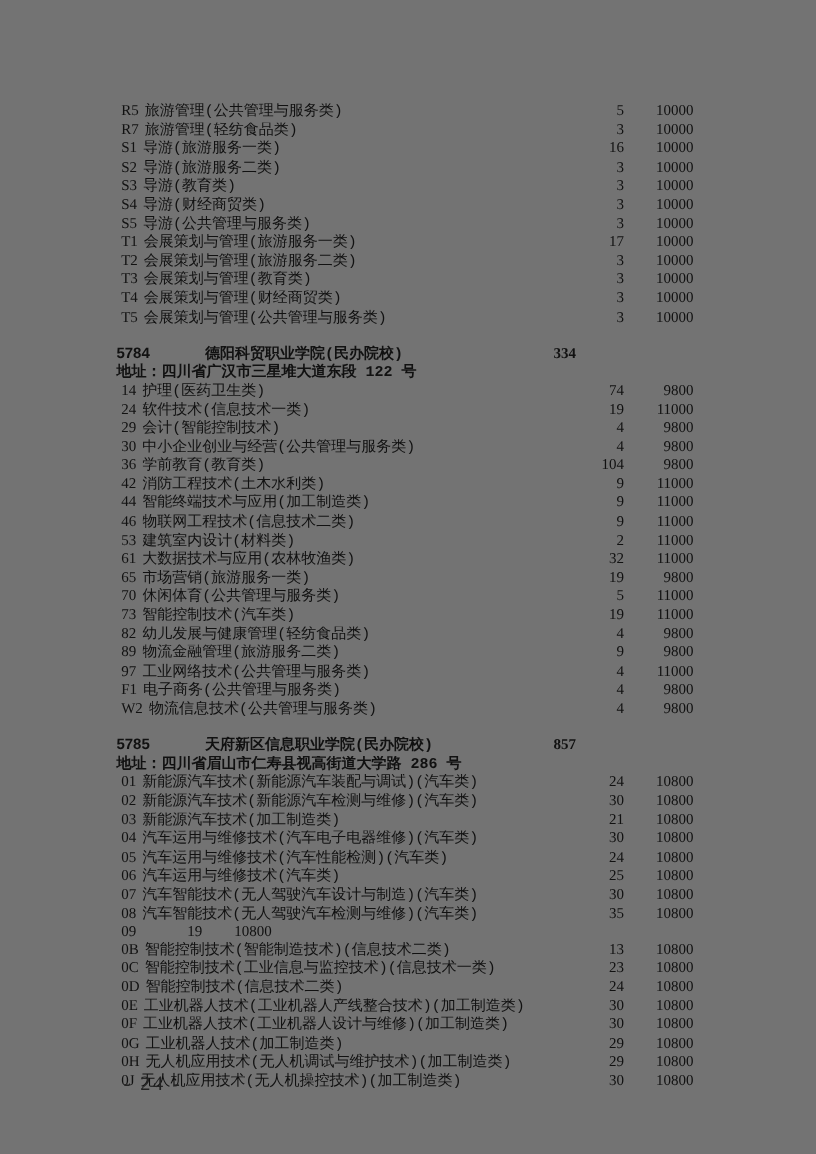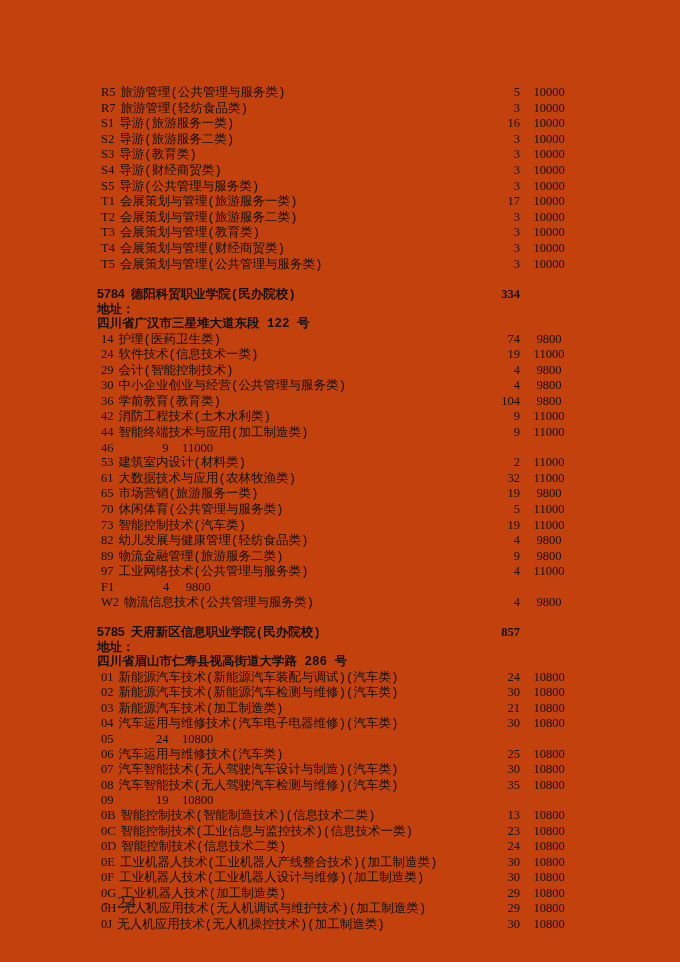--- a/index.html
+++ b/index.html
@@ -4,60 +4,60 @@
 <style>
   html, body {
     margin: 0;
     padding: 0;
     background: #ffffff;
   }
   .page {
     position: relative;
     width: 680px;
     height: 962px;
-    background: #c2410c;
+    background: #737373;
     color: #111111;
     font-family: "Liberation Serif", "DejaVu Serif", serif;
     overflow: hidden;
   }
   .content {
     position: absolute;
     left: 101px;
     top: 85px;
     width: 477px;
   }
   .row {
     display: flex;
     align-items: baseline;
     line-height: 14.6px;
     font-size: 12.5px;
     white-space: nowrap;
   }
   .row .code { margin-right: 5px; }
   .row .name { flex: 1; overflow: hidden; font-family: Liberation Mono, monospace; }
   .row .count { width: 50px; text-align: right; }
-  .row .fee { width: 58px; text-align: center; }
+  .row .fee { width: 58px; text-align: right; }
   .school-header {
     margin-top: 14.6px;
     margin-left: -4px;
     font-weight: bold;
     font-family: "Liberation Sans", "DejaVu Sans", sans-serif;
     font-size: 12.5px;
+    gap: 40px;
   }
   .school-header .code { margin-right: 6px; }
   .school-header .count {
     font-weight: bold;
     font-family: "Liberation Serif", "DejaVu Serif", serif;
   }
   .address-line {
     margin-left: -4px;
     font-weight: bold;
     font-family: "Liberation Sans", "DejaVu Sans", sans-serif;
     font-size: 12.5px;
-    flex-direction: column;
   }
   .page-number {
     position: absolute;
     left: 103px;
     top: 893px;
     font-size: 17px;
     letter-spacing: 2px;
     color: #222222;
   }
 </style>
@@ -190,20 +190,21 @@
           <span class="fee">11000</span>
         </div>
         <div class="row course-row">
           <span class="code">44</span>
           <span class="name">智能终端技术与应用(加工制造类)</span>
           <span class="count">9</span>
           <span class="fee">11000</span>
         </div>
         <div class="row course-row">
           <span class="code">46</span>
+          <span class="name">物联网工程技术(信息技术二类)</span>
           <span class="count">9</span>
           <span class="fee">11000</span>
         </div>
         <div class="row course-row">
           <span class="code">53</span>
           <span class="name">建筑室内设计(材料类)</span>
           <span class="count">2</span>
           <span class="fee">11000</span>
         </div>
         <div class="row course-row">
@@ -243,20 +244,21 @@
           <span class="fee">9800</span>
         </div>
         <div class="row course-row">
           <span class="code">97</span>
           <span class="name">工业网络技术(公共管理与服务类)</span>
           <span class="count">4</span>
           <span class="fee">11000</span>
         </div>
         <div class="row course-row">
           <span class="code">F1</span>
+          <span class="name">电子商务(公共管理与服务类)</span>
           <span class="count">4</span>
           <span class="fee">9800</span>
         </div>
         <div class="row course-row">
           <span class="code">W2</span>
           <span class="name">物流信息技术(公共管理与服务类)</span>
           <span class="count">4</span>
           <span class="fee">9800</span>
         </div>
       </div>
@@ -292,20 +294,21 @@
           <span class="fee">10800</span>
         </div>
         <div class="row course-row">
           <span class="code">04</span>
           <span class="name">汽车运用与维修技术(汽车电子电器维修)(汽车类)</span>
           <span class="count">30</span>
           <span class="fee">10800</span>
         </div>
         <div class="row course-row">
           <span class="code">05</span>
+          <span class="name">汽车运用与维修技术(汽车性能检测)(汽车类)</span>
           <span class="count">24</span>
           <span class="fee">10800</span>
         </div>
         <div class="row course-row">
           <span class="code">06</span>
           <span class="name">汽车运用与维修技术(汽车类)</span>
           <span class="count">25</span>
           <span class="fee">10800</span>
         </div>
         <div class="row course-row">

